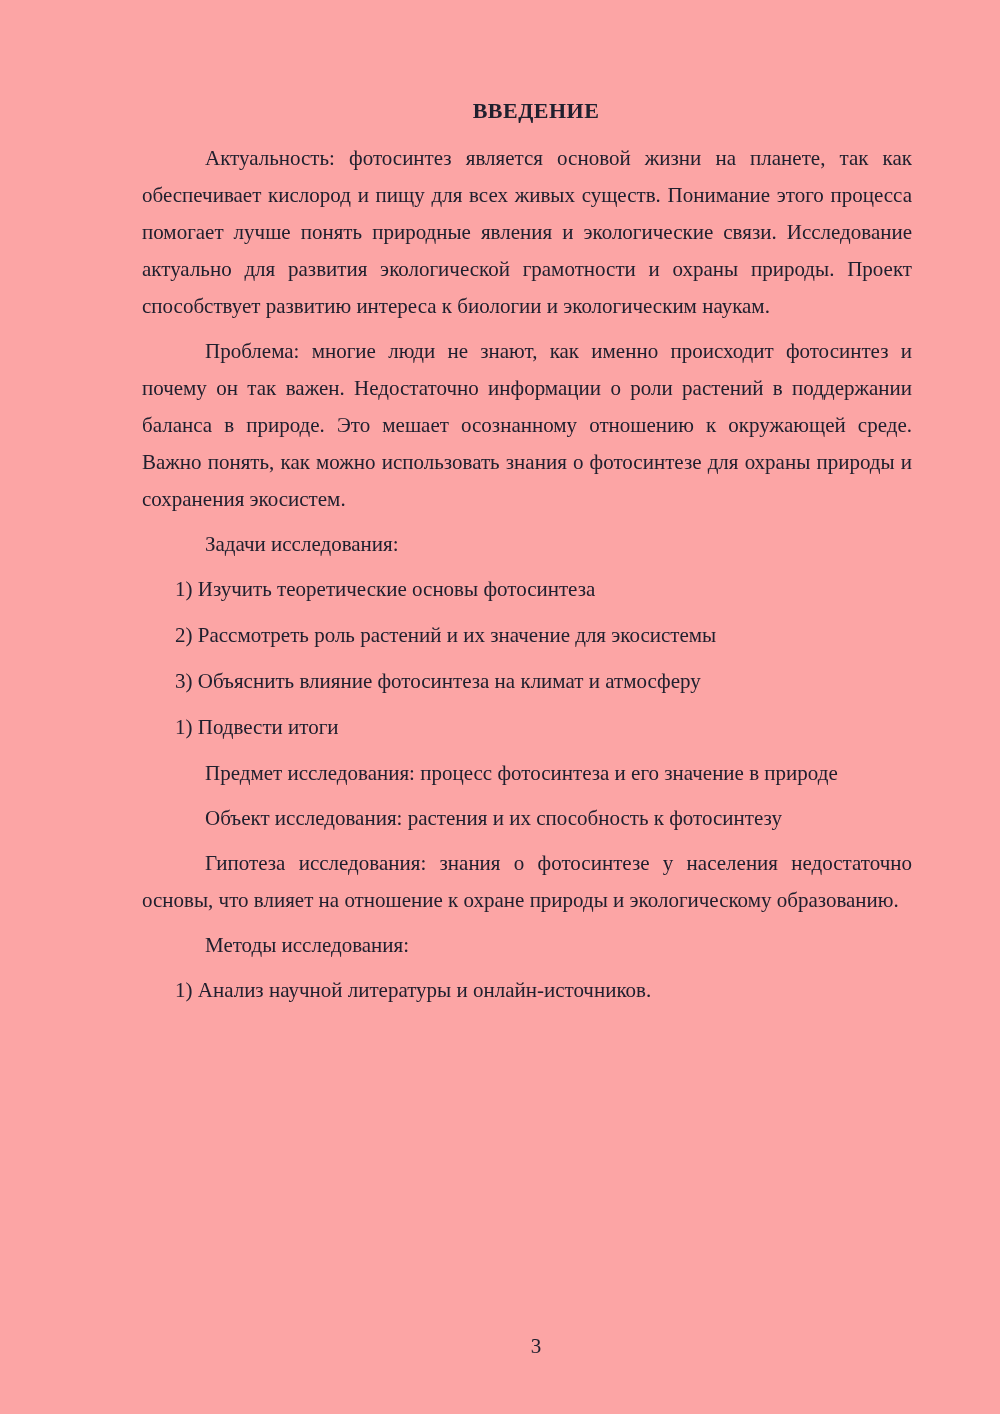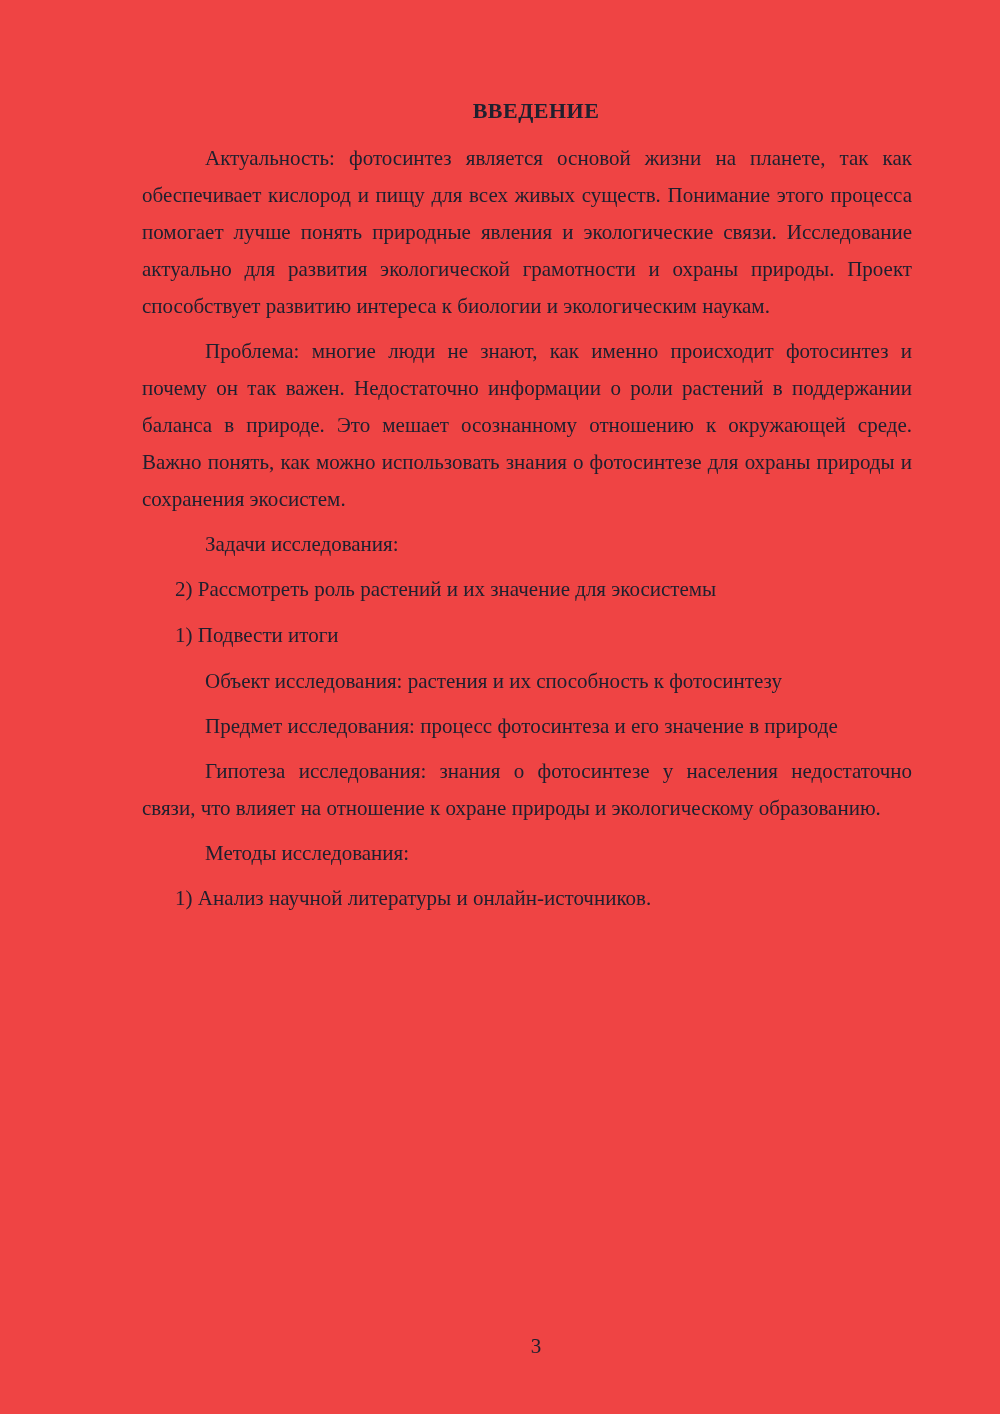--- a/index.html
+++ b/index.html
@@ -5,21 +5,21 @@
   html, body {
     margin: 0;
     padding: 0;
     background: #ffffff;
   }
   .page {
     position: relative;
     width: 1000px;
     height: 1414px;
     box-sizing: border-box;
-    background: #ef4444;
+    background: #fca5a5;
     padding: 96px 70px 0 142px;
     font-family: "Liberation Serif", "DejaVu Serif", serif;
     color: #20202e;
     font-size: 21px;
     overflow: hidden;
   }
   .doc-title {
     text-align: center;
     font-weight: bold;
     font-size: 22px;
@@ -56,32 +56,34 @@
 
   <h1 class="doc-title">ВВЕДЕНИЕ</h1>
 
   <p class="para">Актуальность: фотосинтез является основой жизни на планете, так как обеспечивает кислород и пищу для всех живых существ. Понимание этого процесса помогает лучше понять природные явления и экологические связи. Исследование актуально для развития экологической грамотности и охраны природы. Проект способствует развитию интереса к биологии и экологическим наукам.</p>
 
   <p class="para">Проблема: многие люди не знают, как именно происходит фотосинтез и почему он так важен. Недостаточно информации о роли растений в поддержании баланса в природе. Это мешает осознанному отношению к окружающей среде. Важно понять, как можно использовать знания о фотосинтезе для охраны природы и сохранения экосистем.</p>
 
 
   <p class="para">Задачи исследования:</p>
 
+  <p class="list-item">1) Изучить теоретические основы фотосинтеза</p>
 
   <p class="list-item">2) Рассмотреть роль растений и их значение для экосистемы</p>
 
+  <p class="list-item">3) Объяснить влияние фотосинтеза на климат и атмосферу</p>
 
 
   <p class="list-item">1) Подвести итоги</p>
 
+  <p class="para">Предмет исследования: процесс фотосинтеза и его значение в природе</p>
+
   <p class="para">Объект исследования: растения и их способность к фотосинтезу</p>
 
-  <p class="para">Предмет исследования: процесс фотосинтеза и его значение в природе</p>
-
-  <p class="para">Гипотеза исследования: знания о фотосинтезе у населения недостаточно связи, что влияет на отношение к охране природы и экологическому образованию.</p>
+  <p class="para">Гипотеза исследования: знания о фотосинтезе у населения недостаточно основы, что влияет на отношение к охране природы и экологическому образованию.</p>
 
   <p class="para">Методы исследования:</p>
 
   <p class="list-item">1) Анализ научной литературы и онлайн-источников.</p>
 
   <div class="page-number">3</div>
 
 </div>
 
 </body></html>

